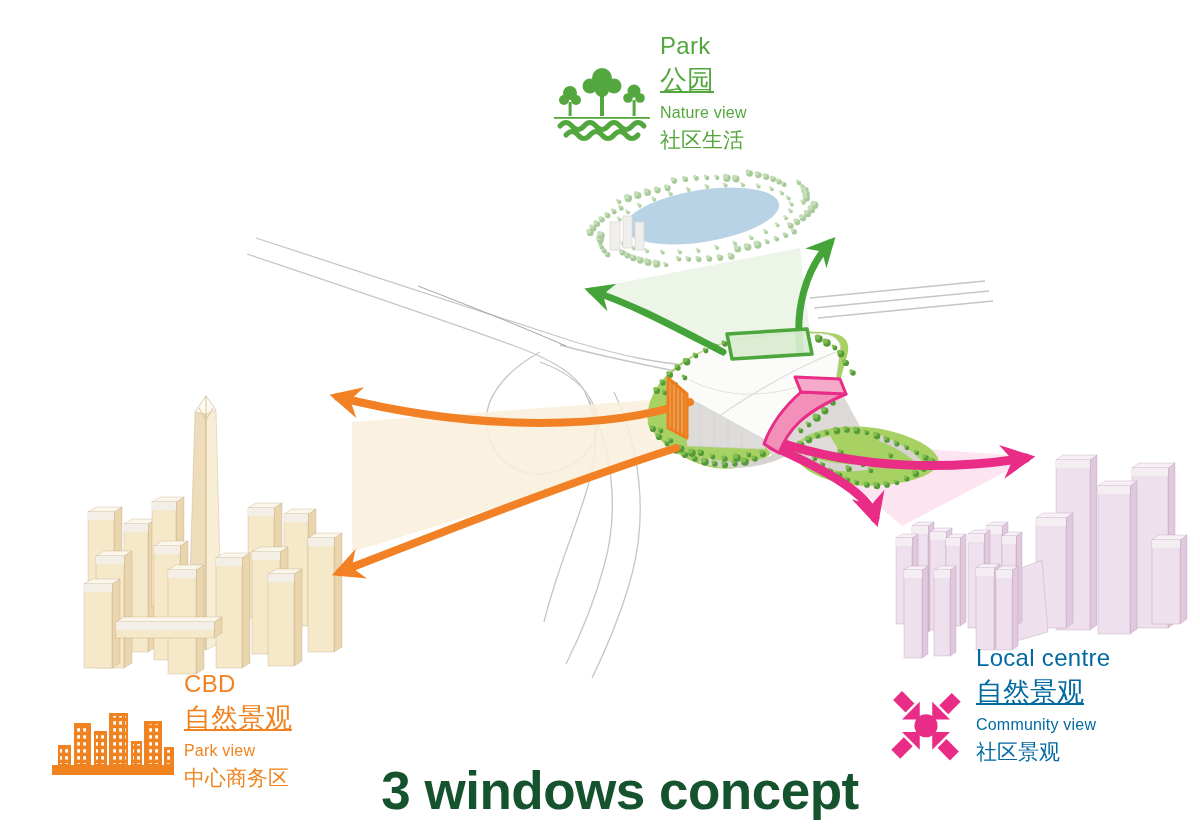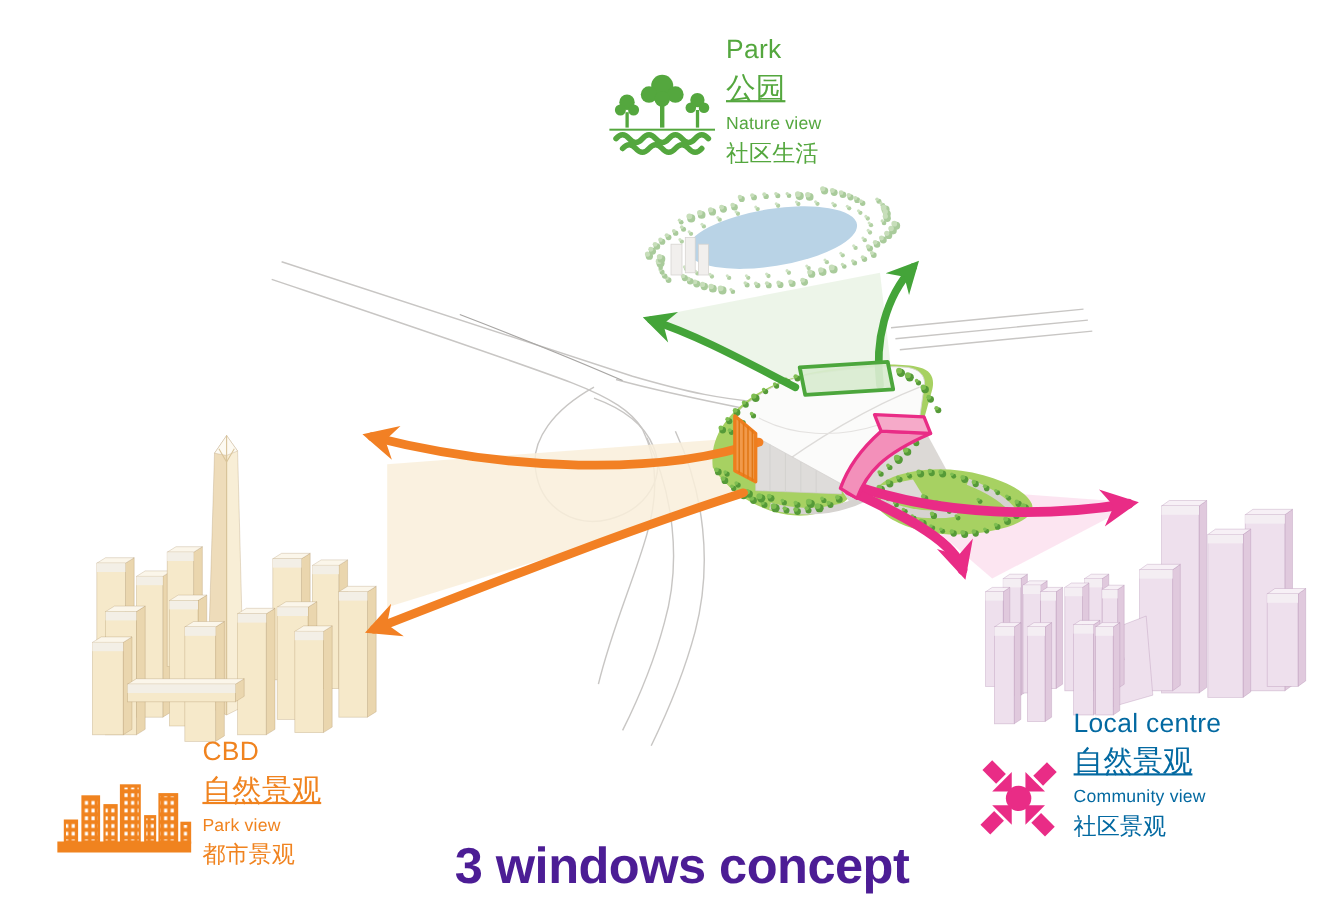--- a/index.html
+++ b/index.html
@@ -8,21 +8,21 @@
   .scene{position:absolute;left:0;top:0;}
   .labelblock{position:absolute;}
   .labelblock div{white-space:nowrap;}
   .t-en-lg{font-size:24px;line-height:1;margin-bottom:9px;letter-spacing:.3px;}
   .t-zh-lg{font-size:27px;line-height:1;margin-bottom:11px;text-decoration:underline;}
   .t-en-sm{font-size:16px;line-height:1;margin-bottom:8px;letter-spacing:.2px;}
   .t-zh-sm{font-size:21px;line-height:1;}
   .park-c{color:#54a73e;} .cbd-c{color:#f0831f;} .local-c{color:#0369a1;}
   .icon{position:absolute;}
   .diagram-title{position:absolute;left:300px;top:760px;width:640px;text-align:center;
-     font-size:46px;font-weight:700;color:#4c1d95;letter-spacing:-0.5px;}
+     font-size:53px;font-weight:700;color:#14532d;letter-spacing:-0.5px;}
 </style>
 </head>
 <body>
 
 <div class="canvas">
 
 <svg class="scene" width="1200" height="839" viewBox="0 0 1200 839">
   <defs>
     <marker id="mg" viewBox="0 0 10 10" refX="7" refY="5" markerWidth="4.6" markerHeight="4.6" orient="auto">
       <path d="M0.5,0.5 L9.5,5 L0.5,9.5 L3.4,5 Z" fill="#44a439"></path>
@@ -651,21 +651,21 @@
   <rect x="44" y="35" width="9" height="30" fill="url(#cbdwin2)"></rect>
   <rect x="59" y="17" width="15" height="48" fill="url(#cbdwin2)"></rect>
   <rect x="81" y="45" width="7" height="20" fill="url(#cbdwin2)"></rect>
   <rect x="94" y="25" width="14" height="40" fill="url(#cbdwin2)"></rect>
   <rect x="114" y="51" width="6" height="14" fill="url(#cbdwin2)"></rect>
 </svg>
 <div class="labelblock" style="left:184px;top:672px">
   <div class="t-en-lg cbd-c">CBD</div>
   <div class="t-zh-lg cbd-c">自然景观</div>
   <div class="t-en-sm cbd-c">Park view</div>
-  <div class="t-zh-sm cbd-c">都市景观</div>
+  <div class="t-zh-sm cbd-c">中心商务区</div>
 </div>
 
 <svg class="icon" style="left:886px;top:684px" width="80" height="80" viewBox="0 0 90 90">
   <g fill="#e92c86">
     <circle cx="45" cy="47" r="13"></circle>
     <g id="seArrow">
       <polygon points="8,18 18,8 32,22 22,32"></polygon>
       <polygon points="38,40 38,20 18,40"></polygon>
     </g>
     <use href="#seArrow" transform="rotate(90 45 47)"></use>

